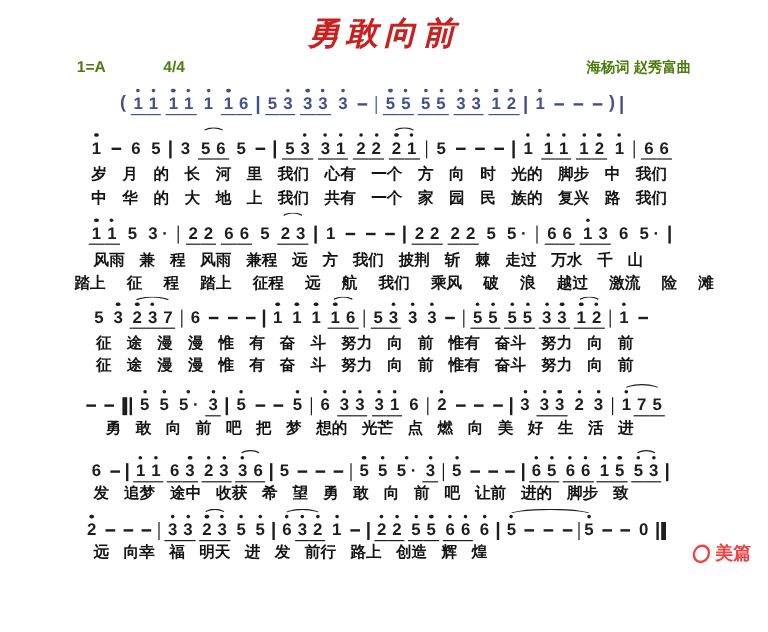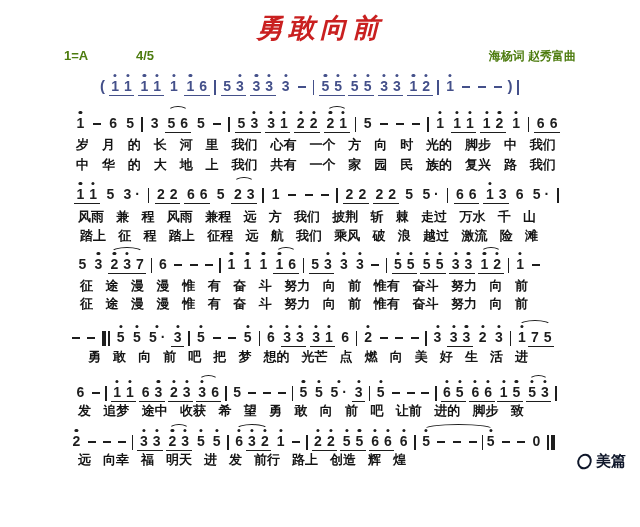--- a/index.html
+++ b/index.html
@@ -44,45 +44,45 @@
   .lyrics{position:absolute;display:flex;justify-content:space-between;
           font-size:13px;font-weight:700;color:#141414;white-space:nowrap;}
 
   
   .s1m{left:100px;top:72px;width:420px;color:#44508a;}
   .s2m{left:74px;top:109px;width:486px;}
   .s2a{left:76px;top:136px;width:480px;}
   .s2b{left:76px;top:156px;width:480px;}
   .s3m{left:74px;top:180px;width:486px;}
   .s3a{left:78px;top:208px;width:458px;}
-  .s3b{left:80px;top:227px;width:458px;}
+  .s3b{left:62px;top:227px;width:533px;}
   .s4m{left:76px;top:250px;width:466px;}
   .s4a{left:80px;top:277px;width:448px;}
   .s4b{left:80px;top:295px;width:448px;}
   .s5m{left:70px;top:323px;width:484px;}
   .s5a{left:88px;top:348px;width:440px;}
   .s6m{left:74px;top:378px;width:484px;}
   .s6a{left:78px;top:402px;width:446px;}
   .s7m{left:70px;top:427px;width:486px;}
   .s7a{left:78px;top:451px;width:328px;}
 
   
   .watermark{position:absolute;right:14px;top:452px;display:flex;gap:4px;
-             align-items:center;color:#0f172a;font-size:15px;font-weight:700;}
+             align-items:center;color:#ef4444;font-size:15px;font-weight:700;}
   .wm-icon{display:inline-block;width:11px;height:11px;border:2.2px solid currentColor;
            border-radius:50%;transform:rotate(-18deg) skewX(-8deg);}
 </style>
 </head>
 <body>
 
 <div id="page">
   <div class="title" style="color: rgb(201, 32, 32);">勇敢向前</div>
   <div class="infobar">
     <span class="key">1=A</span>
-    <span class="meter">4/5</span>
+    <span class="meter">4/4</span>
     <span class="credits">海杨词 赵秀富曲</span>
   </div>
 
   <div id="score">
       <div class="music s1m">
         <span class="paren">(</span>
         <span class="group">
           <span class="note u"><span class="da"></span><span class="dg">1</span></span>
           <span class="note u"><span class="da"></span><span class="dg">1</span></span>
         </span>

